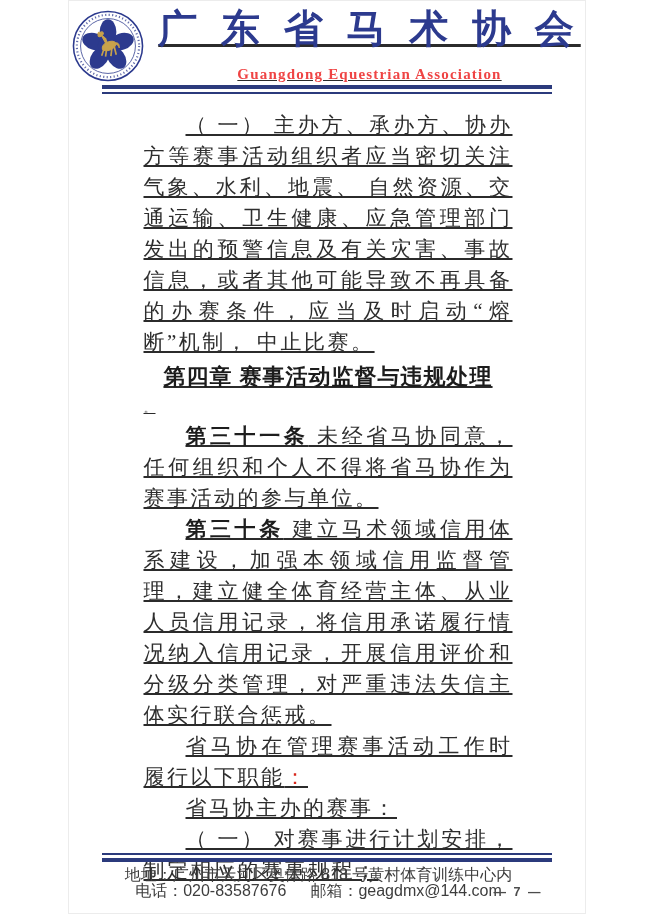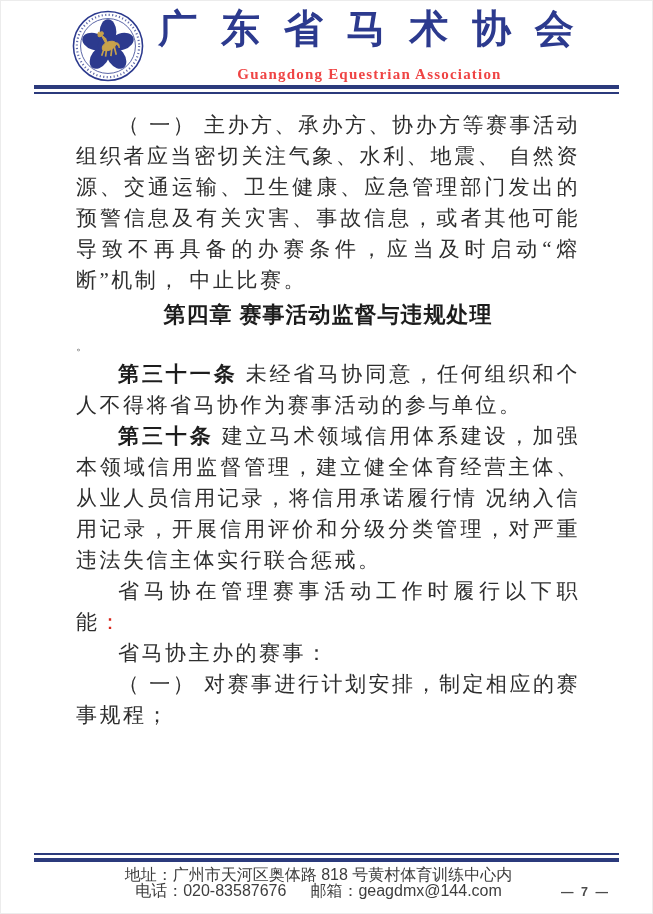--- a/index.html
+++ b/index.html
@@ -1,25 +1,26 @@
 <!DOCTYPE html>
 <html><head>
 <meta charset="utf-8">
 <style>
   * { margin:0; padding:0; box-sizing:border-box; }
   html,body { background:#ffffff; }
   .page {
     position:relative;
-    width:653px; height:914px;
+    width:518px; height:914px;
     margin:0 auto;
     background:#ffffff;
     border:1px solid #ececec;
     overflow:hidden;
     font-family:"Liberation Serif","DejaVu Serif",serif;
     color:#2b2b2b;
+    text-decoration:underline;
   }
 
   
   .letterhead {
     height:84px;
     display:flex;
     align-items:center;
     justify-content:center;
     gap:14px;
     padding-top:6px;

